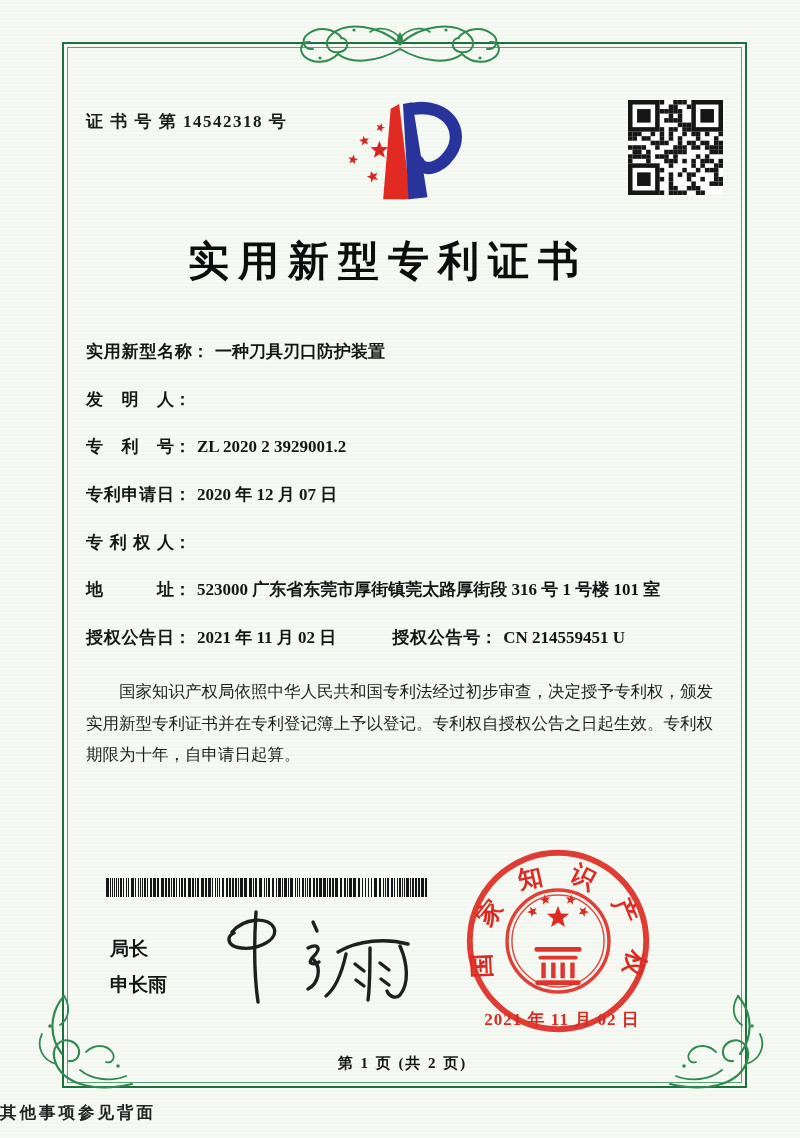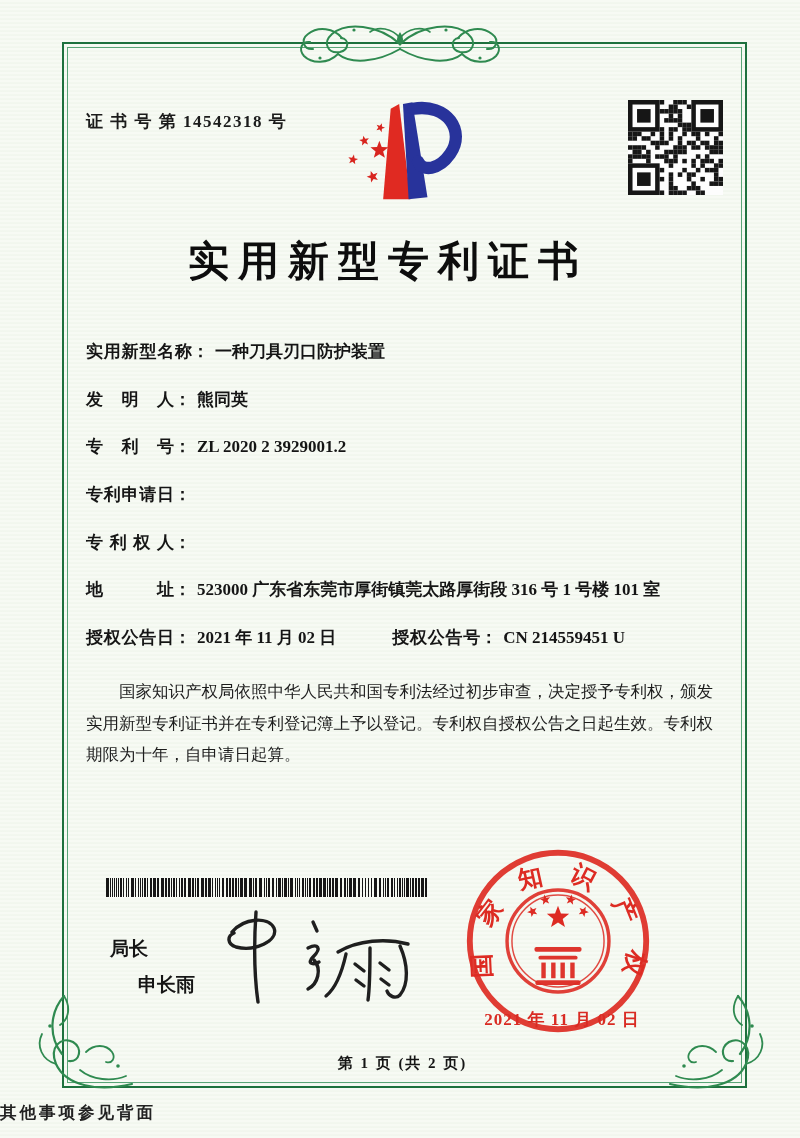--- a/index.html
+++ b/index.html
@@ -52,21 +52,21 @@
   
   .paras{
     position:absolute;left:86px;top:676px;width:636px;
     font-size:16.5px;line-height:1.92;color:#1c1c1c;font-weight:500;
   }
   .paras p{margin:0;text-indent:2em;}
   
   .barcode{position:absolute;left:106px;top:878px;width:326px;height:19px;font-size:0;}
   .barcode span{display:inline-block;height:19px;background:#161616;vertical-align:top;}
   .sig-title{position:absolute;left:110px;top:936px;font-size:19px;font-weight:600;}
-  .sig-name{position:absolute;left:110px;top:972px;font-size:19px;font-weight:600;margin-left:28px;}
+  .sig-name{position:absolute;left:110px;top:972px;font-size:19px;font-weight:600;}
   .signature{position:absolute;left:212px;top:896px;}
   .seal{position:absolute;left:460px;top:843px;width:196px;height:196px;}
   .seal-date{
     position:absolute;left:472px;top:1008px;width:180px;text-align:center;
     font-size:17px;font-weight:700;color:#d92b23;letter-spacing:1px;
   }
   .page-num{
     position:absolute;left:62px;top:1054px;width:681px;text-align:center;
     font-size:15px;font-weight:600;letter-spacing:2px;
   }
@@ -315,30 +315,30 @@
 
   <div class="fields">
     <div class="frow">
       <span class="flabel wide">实用新型名称</span>
         <span class="fcolon">：</span>
       <span class="fvalue">一种刀具刃口防护装置</span>
     </div>
     <div class="frow">
       <span class="flabel">发明人</span>
         <span class="fcolon">：</span>
-      <span class="fvalue">熊同英</span>
     </div>
     <div class="frow">
       <span class="flabel">专利号</span>
         <span class="fcolon">：</span>
       <span class="fvalue">ZL 2020 2 3929001.2</span>
     </div>
     <div class="frow">
       <span class="flabel">专利申请日</span>
         <span class="fcolon">：</span>
+      <span class="fvalue">2020 年 12 月 07 日</span>
     </div>
     <div class="frow">
       <span class="flabel">专利权人</span>
         <span class="fcolon">：</span>
     </div>
     <div class="frow">
       <span class="flabel">地址</span>
         <span class="fcolon">：</span>
       <span class="fvalue" style="max-width:470px">523000 广东省东莞市厚街镇莞太路厚街段 316 号 1 号楼 101 室</span>
     </div>

